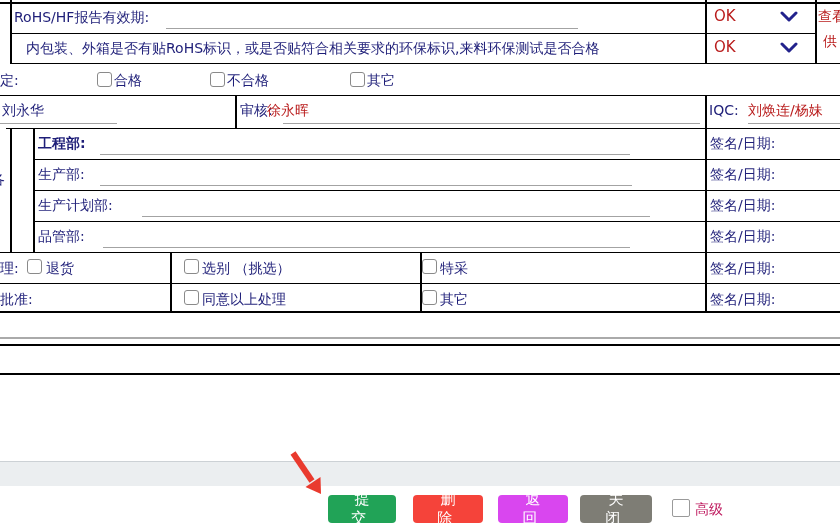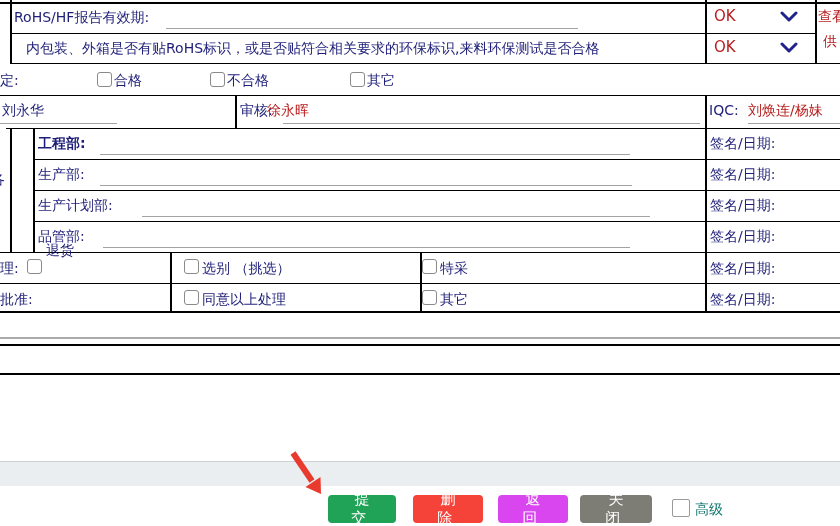--- a/index.html
+++ b/index.html
@@ -93,21 +93,21 @@
   <div class="t" style="left:710px;top:134px;">签名/日期:</div>
   <div class="t" style="left:38px;top:165px;">生产部:</div>
   <div class="t" style="left:710px;top:165px;">签名/日期:</div>
   <div class="t" style="left:38px;top:196px;">生产计划部:</div>
   <div class="t" style="left:710px;top:196px;">签名/日期:</div>
   <div class="t" style="left:38px;top:227px;">品管部:</div>
   <div class="t" style="left:710px;top:227px;">签名/日期:</div>
 
   <div class="t" style="left:0;top:259px;">理:</div>
   <span class="cb" style="left:27px;top:259px;"></span>
-  <div class="t" style="left:46px;top:241px;">退货</div>
+  <div class="t" style="left:46px;top:259px;">退货</div>
   <span class="cb" style="left:184px;top:259px;"></span>
   <div class="t" style="left:202px;top:259px;">选别 （挑选）</div>
   <span class="cb" style="left:422px;top:259px;"></span>
   <div class="t" style="left:440px;top:259px;text-align:right;">特采</div>
   <div class="t" style="left:710px;top:259px;">签名/日期:</div>
 
   <div class="t" style="left:0;top:290px;">批准:</div>
   <span class="cb" style="left:184px;top:290px;"></span>
   <div class="t" style="left:202px;top:290px;">同意以上处理</div>
   <span class="cb" style="left:422px;top:290px;"></span>
@@ -119,15 +119,15 @@
   <svg style="position:absolute;left:283px;top:448px;" width="50" height="52" viewBox="0 0 50 52">
     <line x1="10" y1="5" x2="29" y2="33" stroke="#e93a2e" stroke-width="6"></line>
     <polygon points="38,46 37.5,29 22.5,39" fill="#e93a2e"></polygon>
   </svg>
 
   <button class="btn" style="left: 328px; width: 68px; background-color: rgb(33, 163, 87);">提 交</button>
   <button class="btn" style="left: 413px; width: 70px; background-color: rgb(245, 67, 58);">删 除</button>
   <button class="btn" style="left: 498px; width: 70px; background-color: #d946ef;">返 回</button>
   <button class="btn" style="left: 580px; width: 72px; background-color: rgb(126, 125, 117);">关 闭</button>
   <span class="cb" style="left:672px;top:499px;width:18px;height:18px;border-color:#9a9a9a;border-radius:2px;"></span>
-  <div class="t" style="left:695px;top:500px;color:#0f766e;">高级</div>
+  <div class="t" style="left:695px;top:500px;color:#be185d;">高级</div>
 
 </div>
 
 </body></html>

